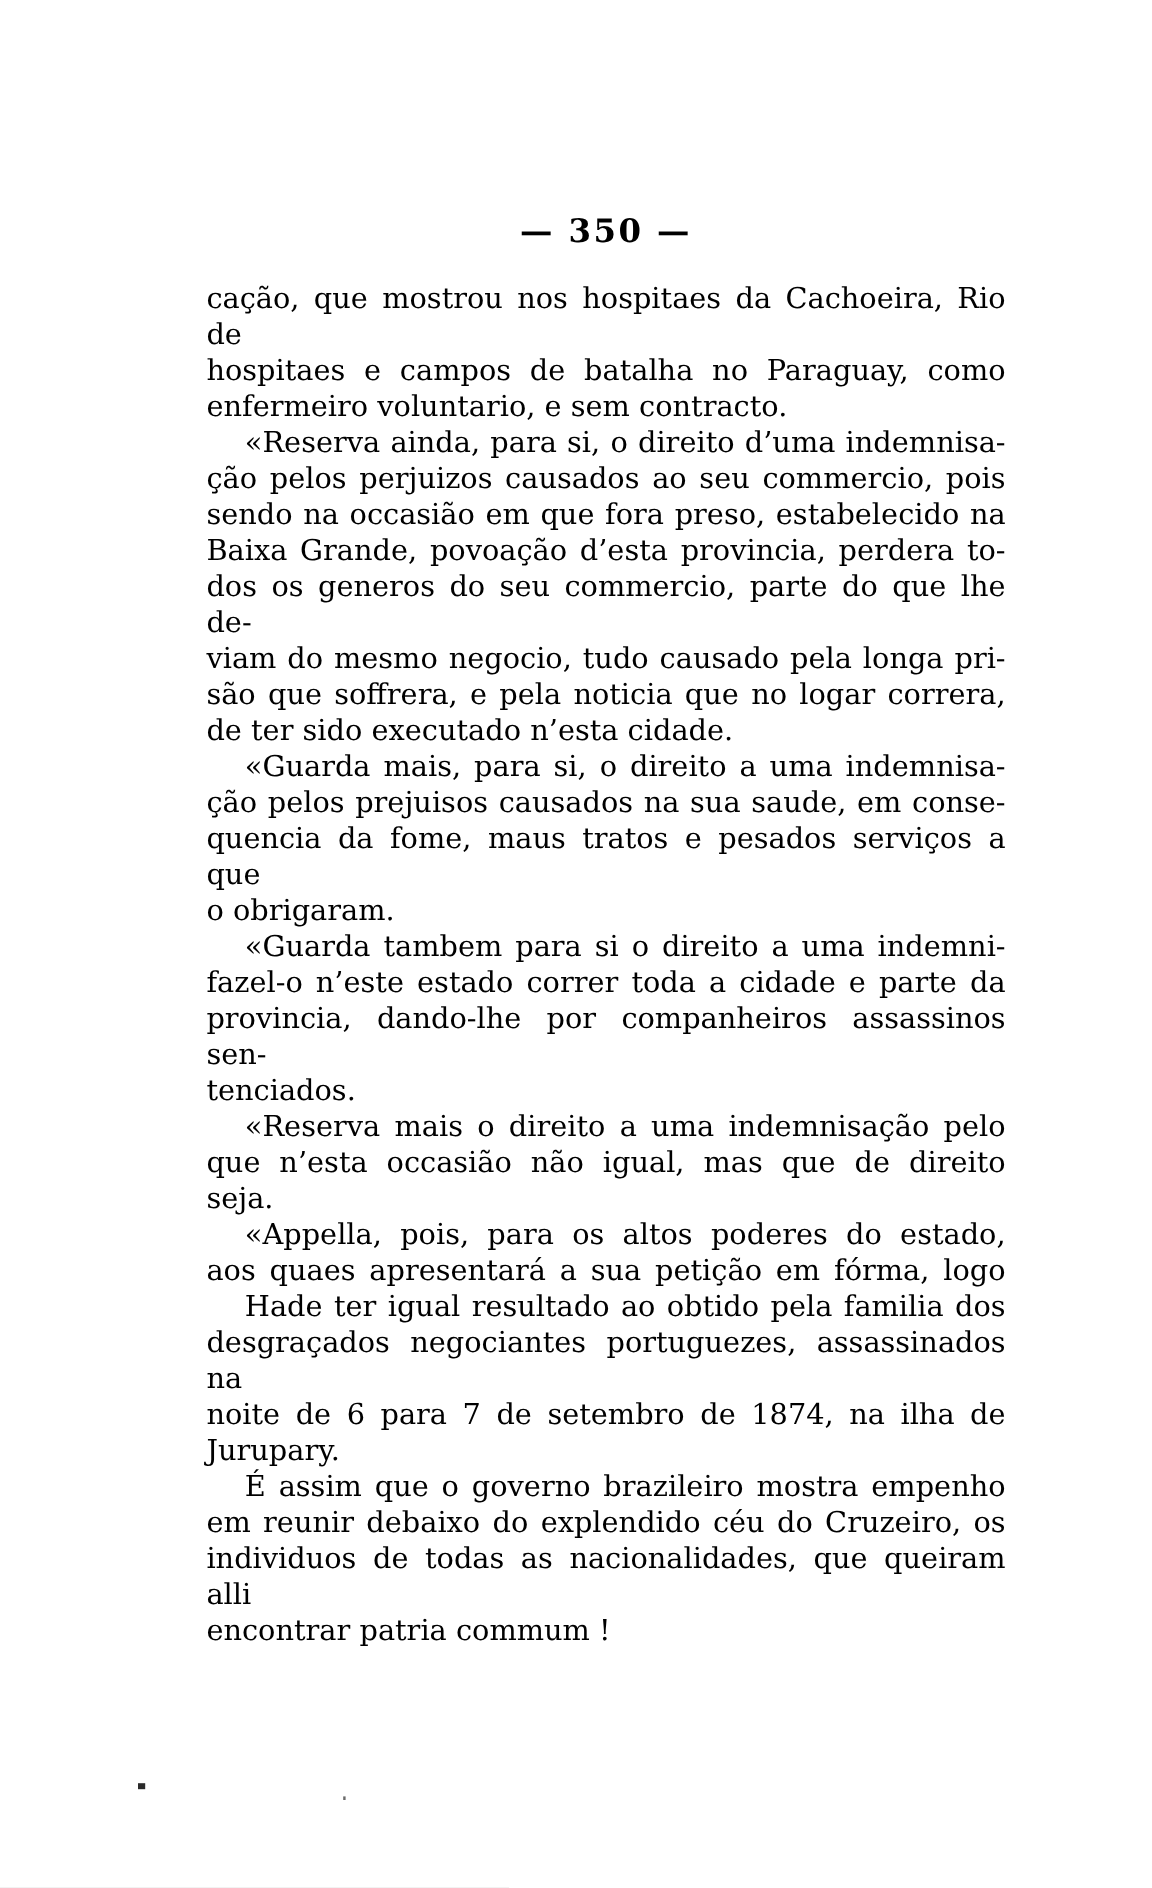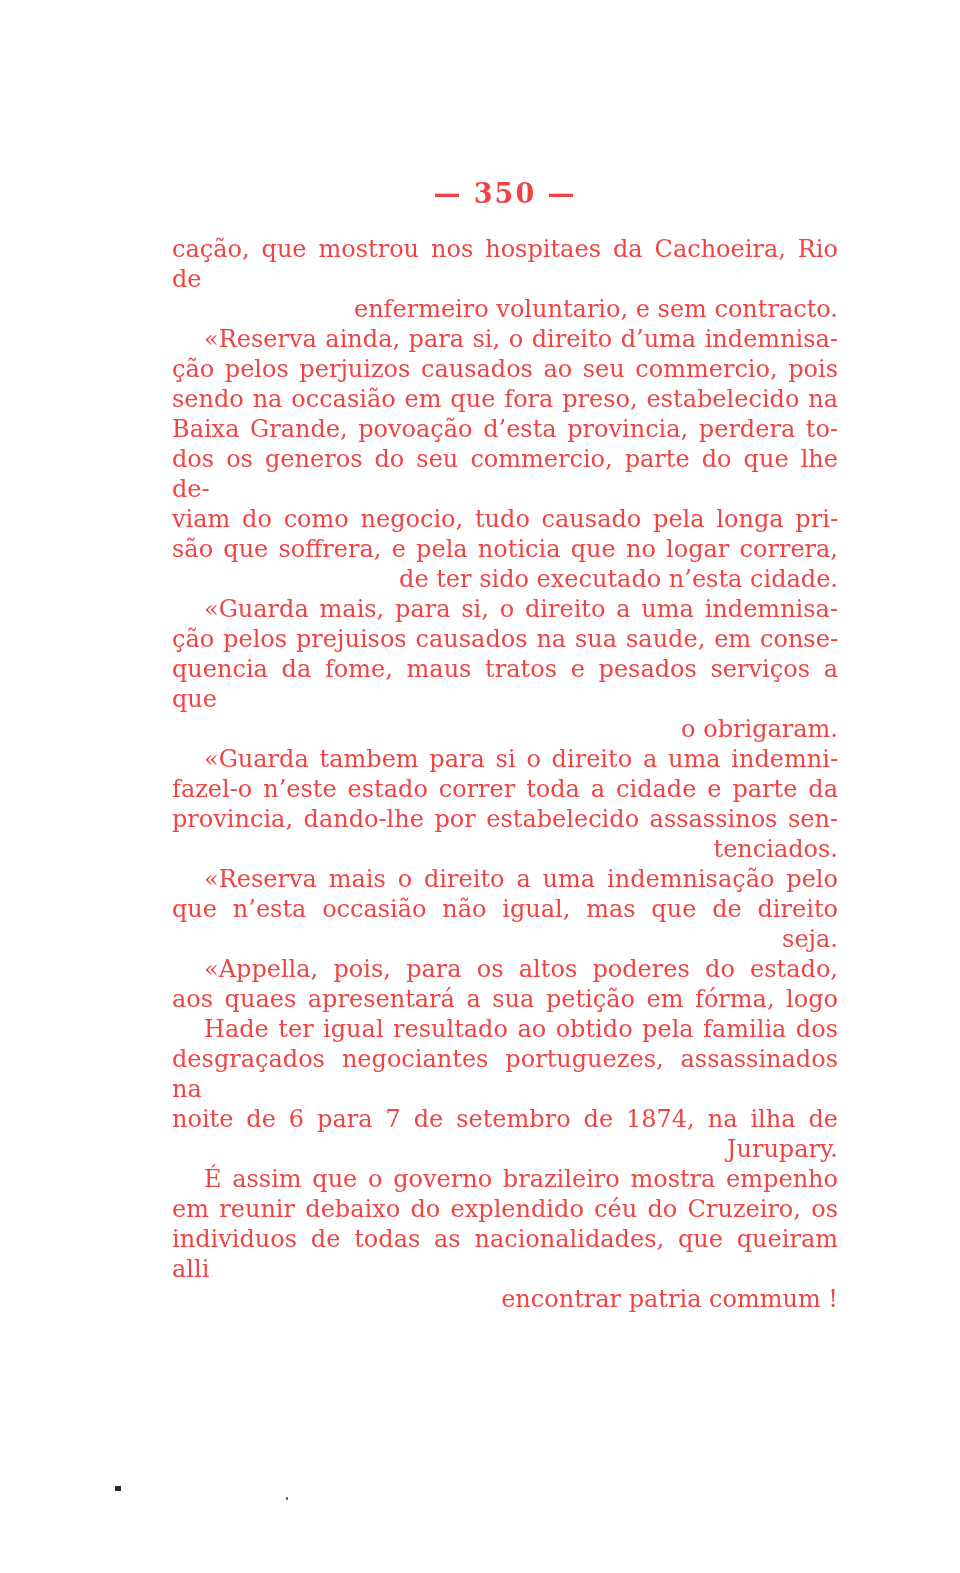--- a/index.html
+++ b/index.html
@@ -6,21 +6,21 @@
     margin: 0;
     padding: 0;
     background: #e8e8e8;
   }
   .page {
     position: relative;
     width: 960px;
     height: 1573px;
     background: #ffffff;
     font-family: "DejaVu Serif", "Liberation Serif", serif;
-    color: #ef4444;
+    color: #000000;
     overflow: hidden;
     margin: 0 auto;
   }
   .page-number {
     position: absolute;
     top: 178px;
     left: 172px;
     width: 666px;
     text-align: center;
     font-size: 27px;
@@ -33,21 +33,21 @@
     left: 172px;
     width: 666px;
     font-size: 24px;
     line-height: 30px;
   }
   .paragraph {
     margin: 0;
     padding: 0;
   }
   .line {
-    text-align: right;
+    text-align: left;
   }
   .line.just {
     text-align: justify;
     text-align-last: justify;
   }
   .line.first-indent {
     text-indent: 32px;
   }
   .ink-speck {
     position: absolute;
@@ -69,42 +69,43 @@
 </style>
 </head>
 <body>
 
 <div class="page">
   <div class="page-number">— 350 —</div>
 
   <div class="page-body">
       <div class="paragraph">
         <div class="line just">cação, que mostrou nos hospitaes da Cachoeira, Rio de</div>
+        <div class="line just">hospitaes e campos de batalha no Paraguay, como</div>
         <div class="line">enfermeiro voluntario, e sem contracto.</div>
       </div>
       <div class="paragraph">
         <div class="line just first-indent">«Reserva ainda, para si, o direito d’uma indemnisa-</div>
         <div class="line just">ção pelos perjuizos causados ao seu commercio, pois</div>
         <div class="line just">sendo na occasião em que fora preso, estabelecido na</div>
         <div class="line just">Baixa Grande, povoação d’esta provincia, perdera to-</div>
         <div class="line just">dos os generos do seu commercio, parte do que lhe de-</div>
-        <div class="line just">viam do como negocio, tudo causado pela longa pri-</div>
+        <div class="line just">viam do mesmo negocio, tudo causado pela longa pri-</div>
         <div class="line just">são que soffrera, e pela noticia que no logar correra,</div>
         <div class="line">de ter sido executado n’esta cidade.</div>
       </div>
       <div class="paragraph">
         <div class="line just first-indent">«Guarda mais, para si, o direito a uma indemnisa-</div>
         <div class="line just">ção pelos prejuisos causados na sua saude, em conse-</div>
         <div class="line just">quencia da fome, maus tratos e pesados serviços a que</div>
         <div class="line">o obrigaram.</div>
       </div>
       <div class="paragraph">
         <div class="line just first-indent">«Guarda tambem para si o direito a uma indemni-</div>
         <div class="line just">fazel-o n’este estado correr toda a cidade e parte da</div>
-        <div class="line just">provincia, dando-lhe por estabelecido assassinos sen-</div>
+        <div class="line just">provincia, dando-lhe por companheiros assassinos sen-</div>
         <div class="line">tenciados.</div>
       </div>
       <div class="paragraph">
         <div class="line just first-indent">«Reserva mais o direito a uma indemnisação pelo</div>
         <div class="line just">que n’esta occasião não igual, mas que de direito</div>
         <div class="line">seja.</div>
       </div>
       <div class="paragraph">
         <div class="line just first-indent">«Appella, pois, para os altos poderes do estado,</div>
         <div class="line just">aos quaes apresentará a sua petição em fórma, logo</div>

